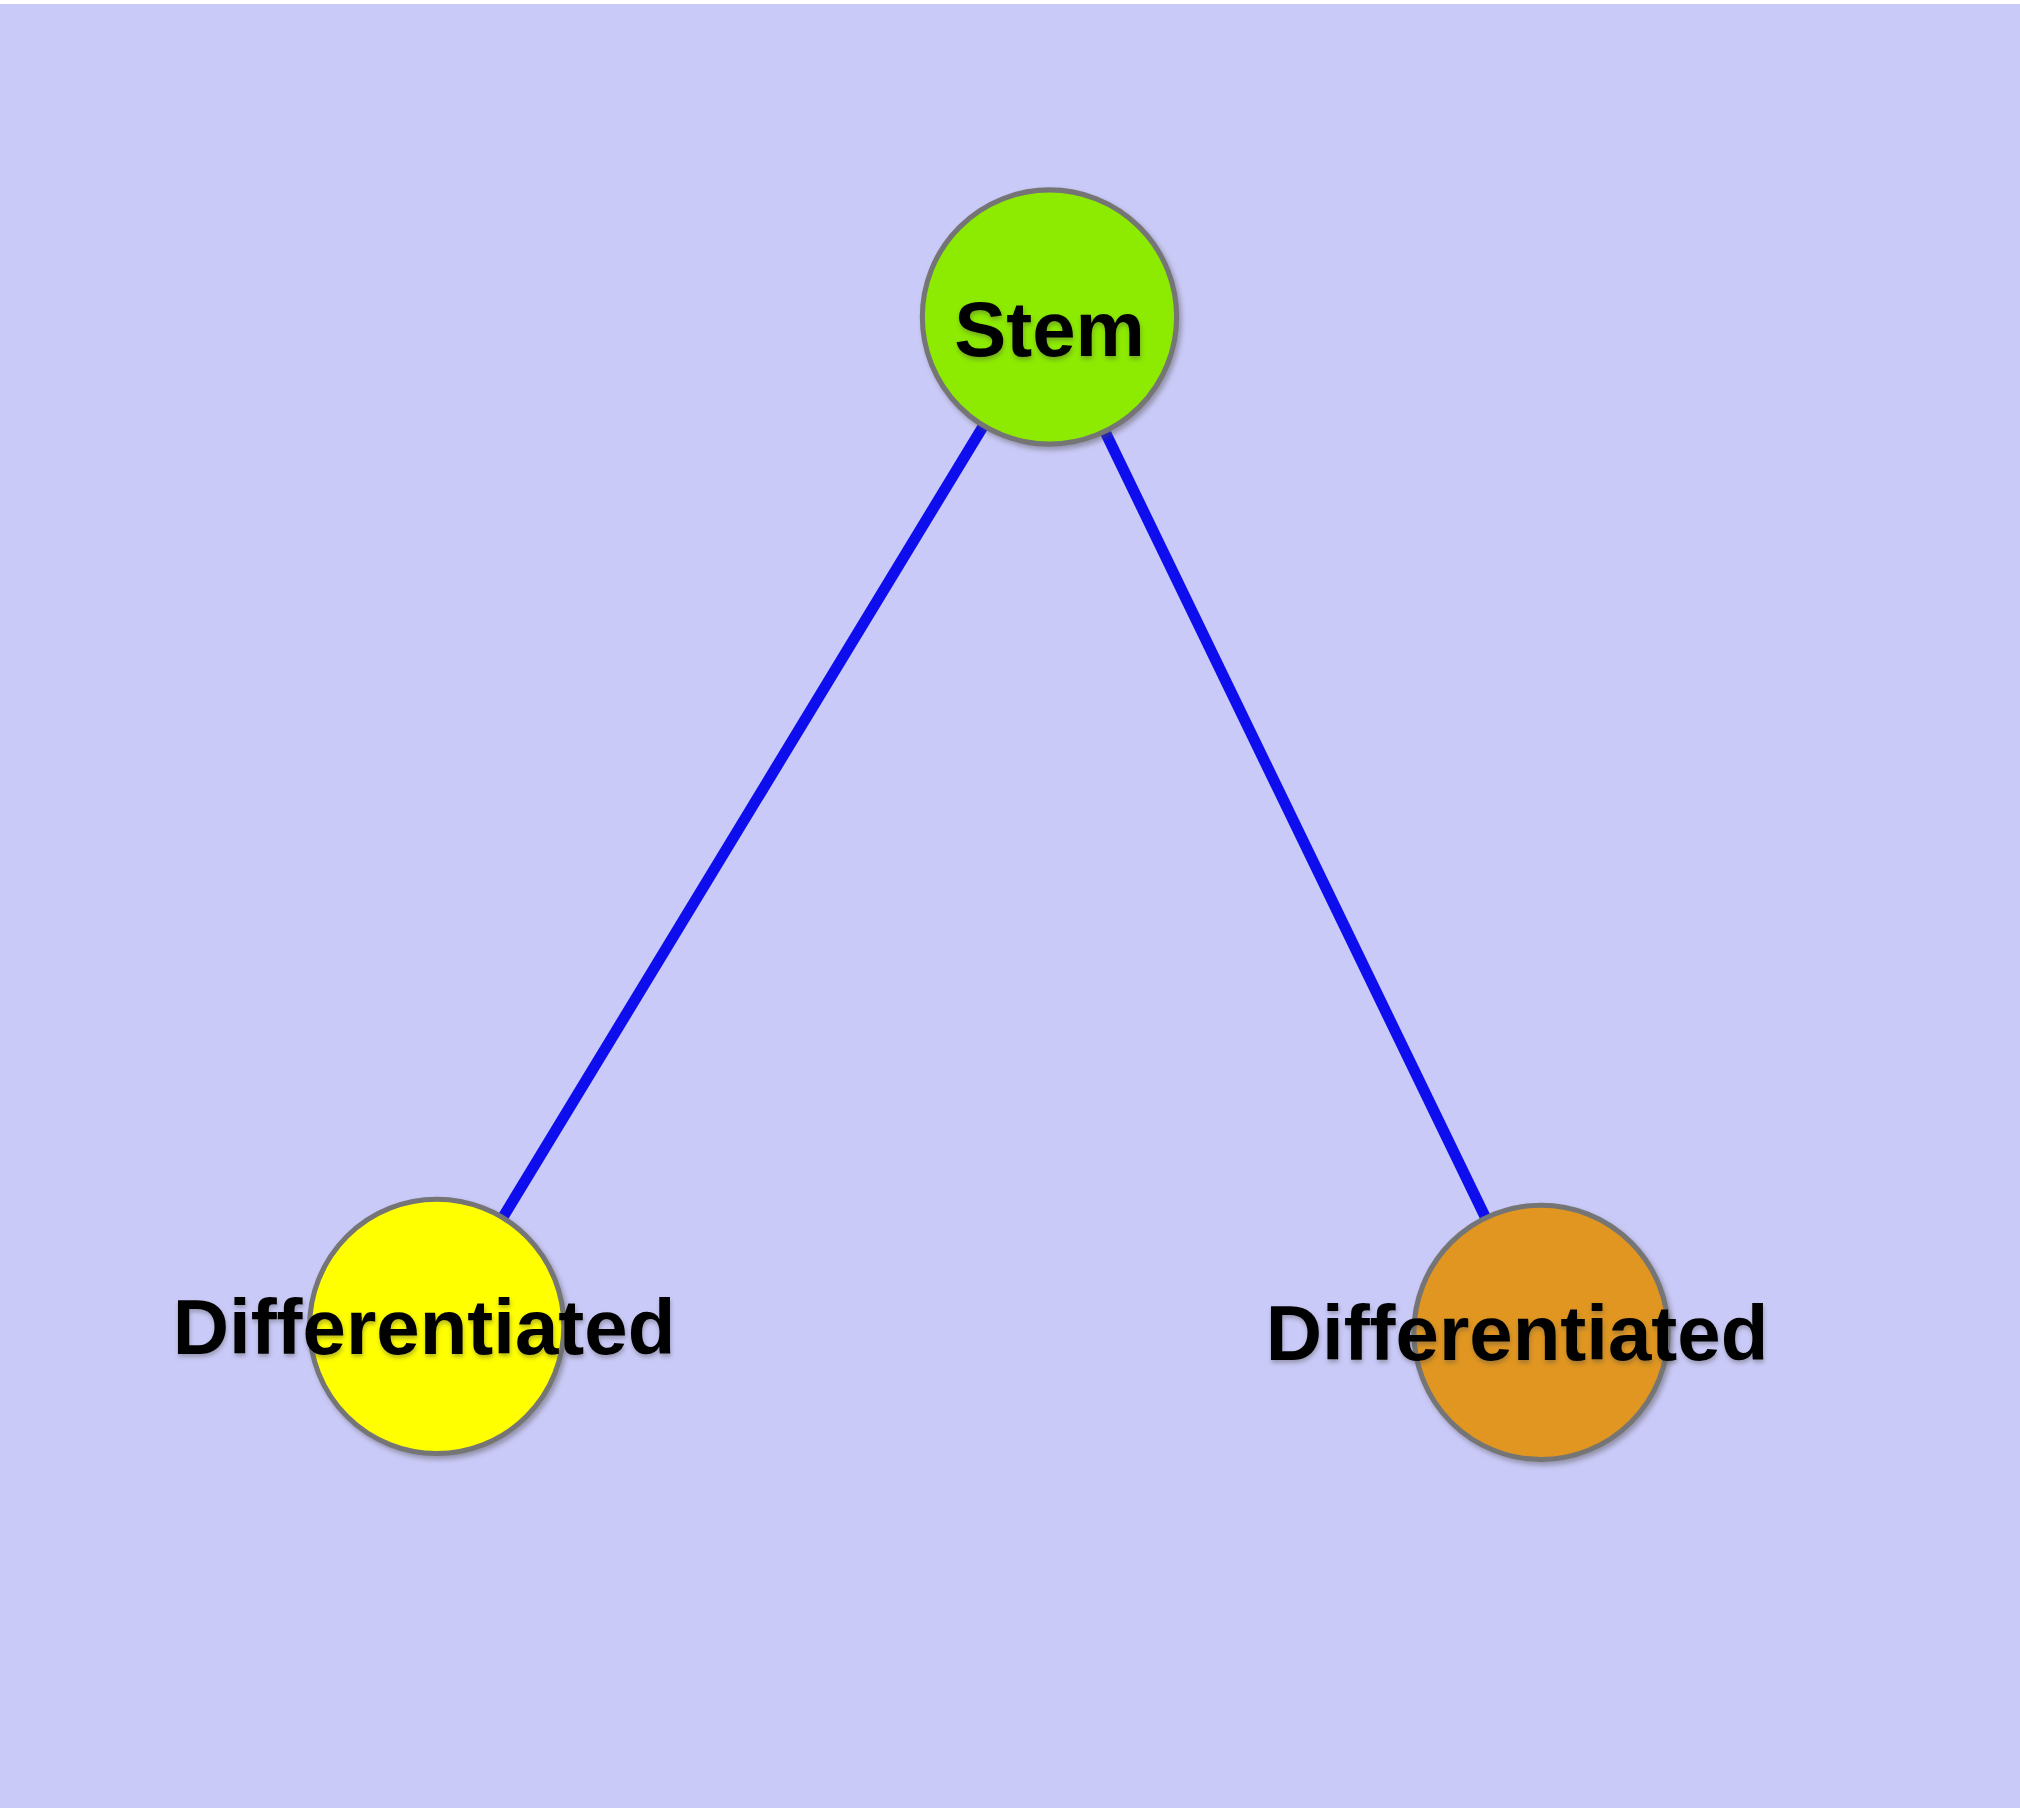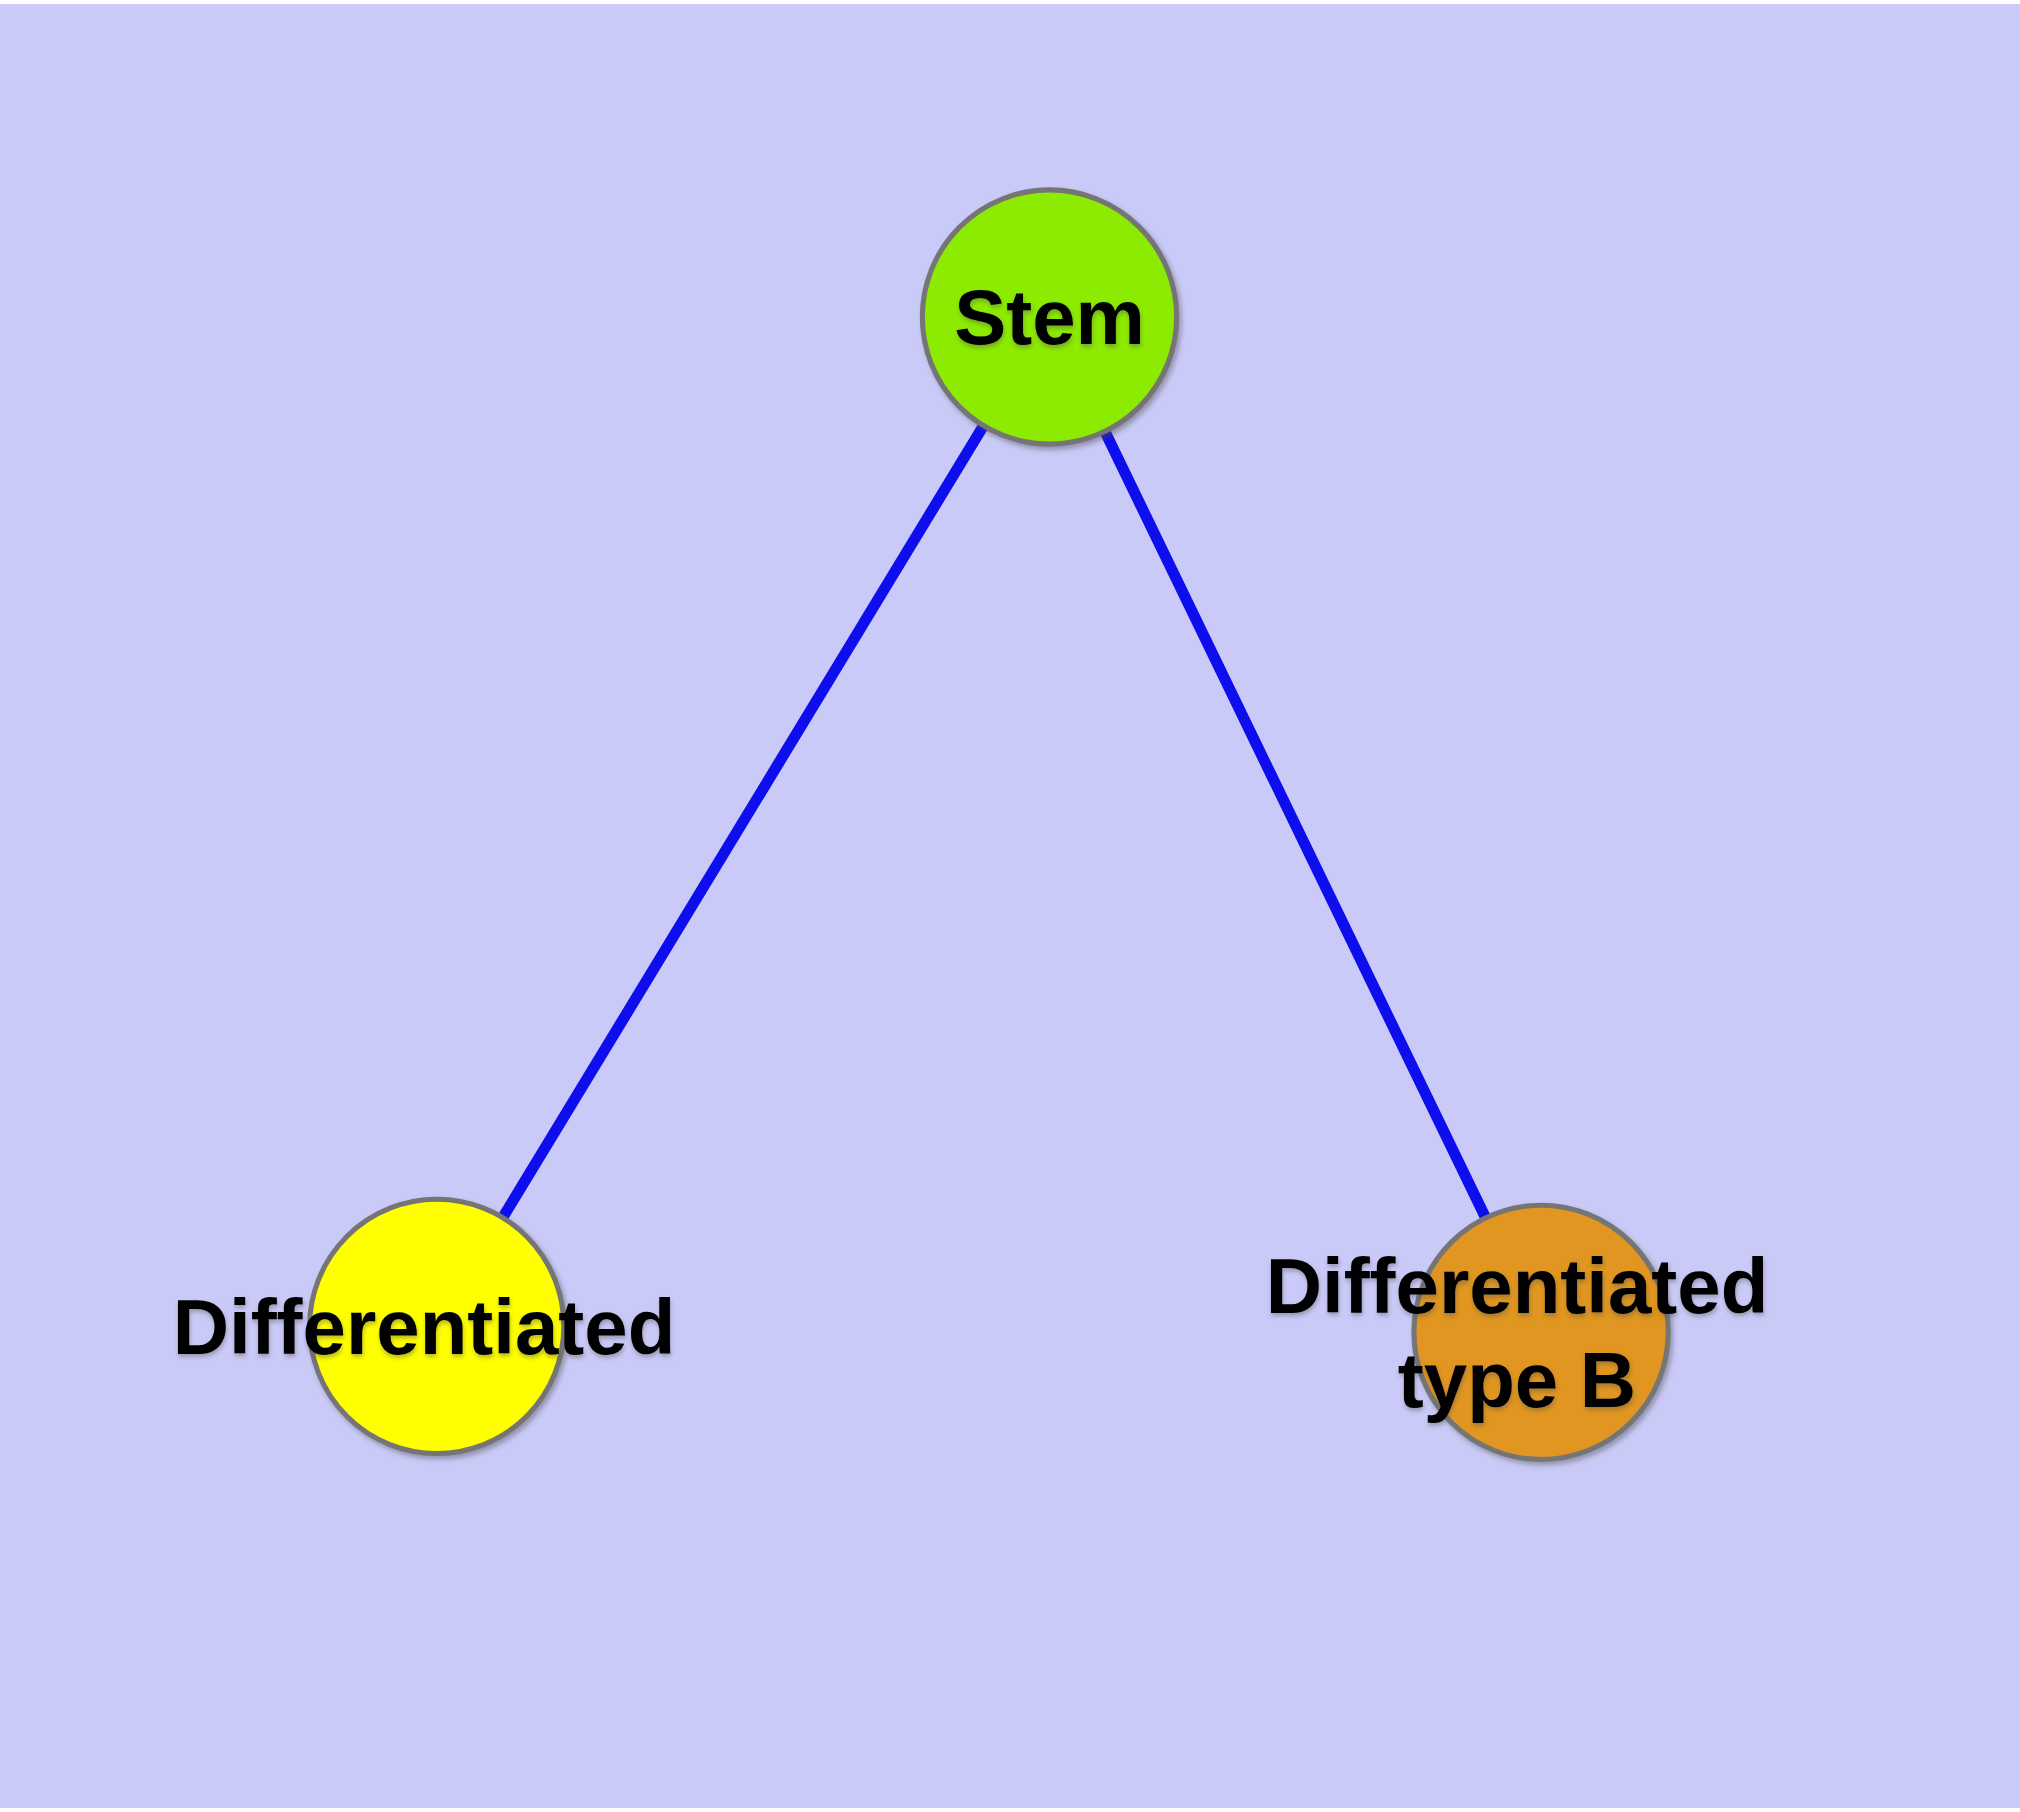--- a/index.html
+++ b/index.html
@@ -40,21 +40,21 @@
     justify-content: center;
     font-weight: bold;
     font-size: 78px;
     line-height: 1.21;
     color: #000000;
     text-align: center;
     text-shadow: 0.8px 3.4px 4.2px rgba(80,80,80,0.40);
     white-space: nowrap;
     pointer-events: none;
   }
-  .node-label.stem   { left: 795px;  top: 270px;  width: 509px; height: 95px; }
+  .node-label.stem   { left: 795px;  top: 282px;  width: 509px; height: 95px; }
   .node-label.type-a { left: 85px;  top: 1231px; width: 678px; height: 192px; }
   .node-label.type-b { left: 1178px; top: 1237px; width: 678px; height: 192px; }
 </style>
 </head>
 <body>
 
 <div class="canvas">
 
   <svg class="graph-svg" width="2021" height="1812" viewBox="0 0 2384 2138">
 
@@ -69,20 +69,19 @@
   <div class="node-label stem">
     <span>Stem</span>
   </div>
 
   <div class="node-label type-a">
     <span>Differentiated</span>
   </div>
 
   <div class="node-label type-b">
     <span>Differentiated</span>
-    <span>type B</span>
   </div>
 
   <div class="margin-bar top"></div>
   <div class="margin-bar bottom"></div>
 
 </div>
 
 
 </body></html>

